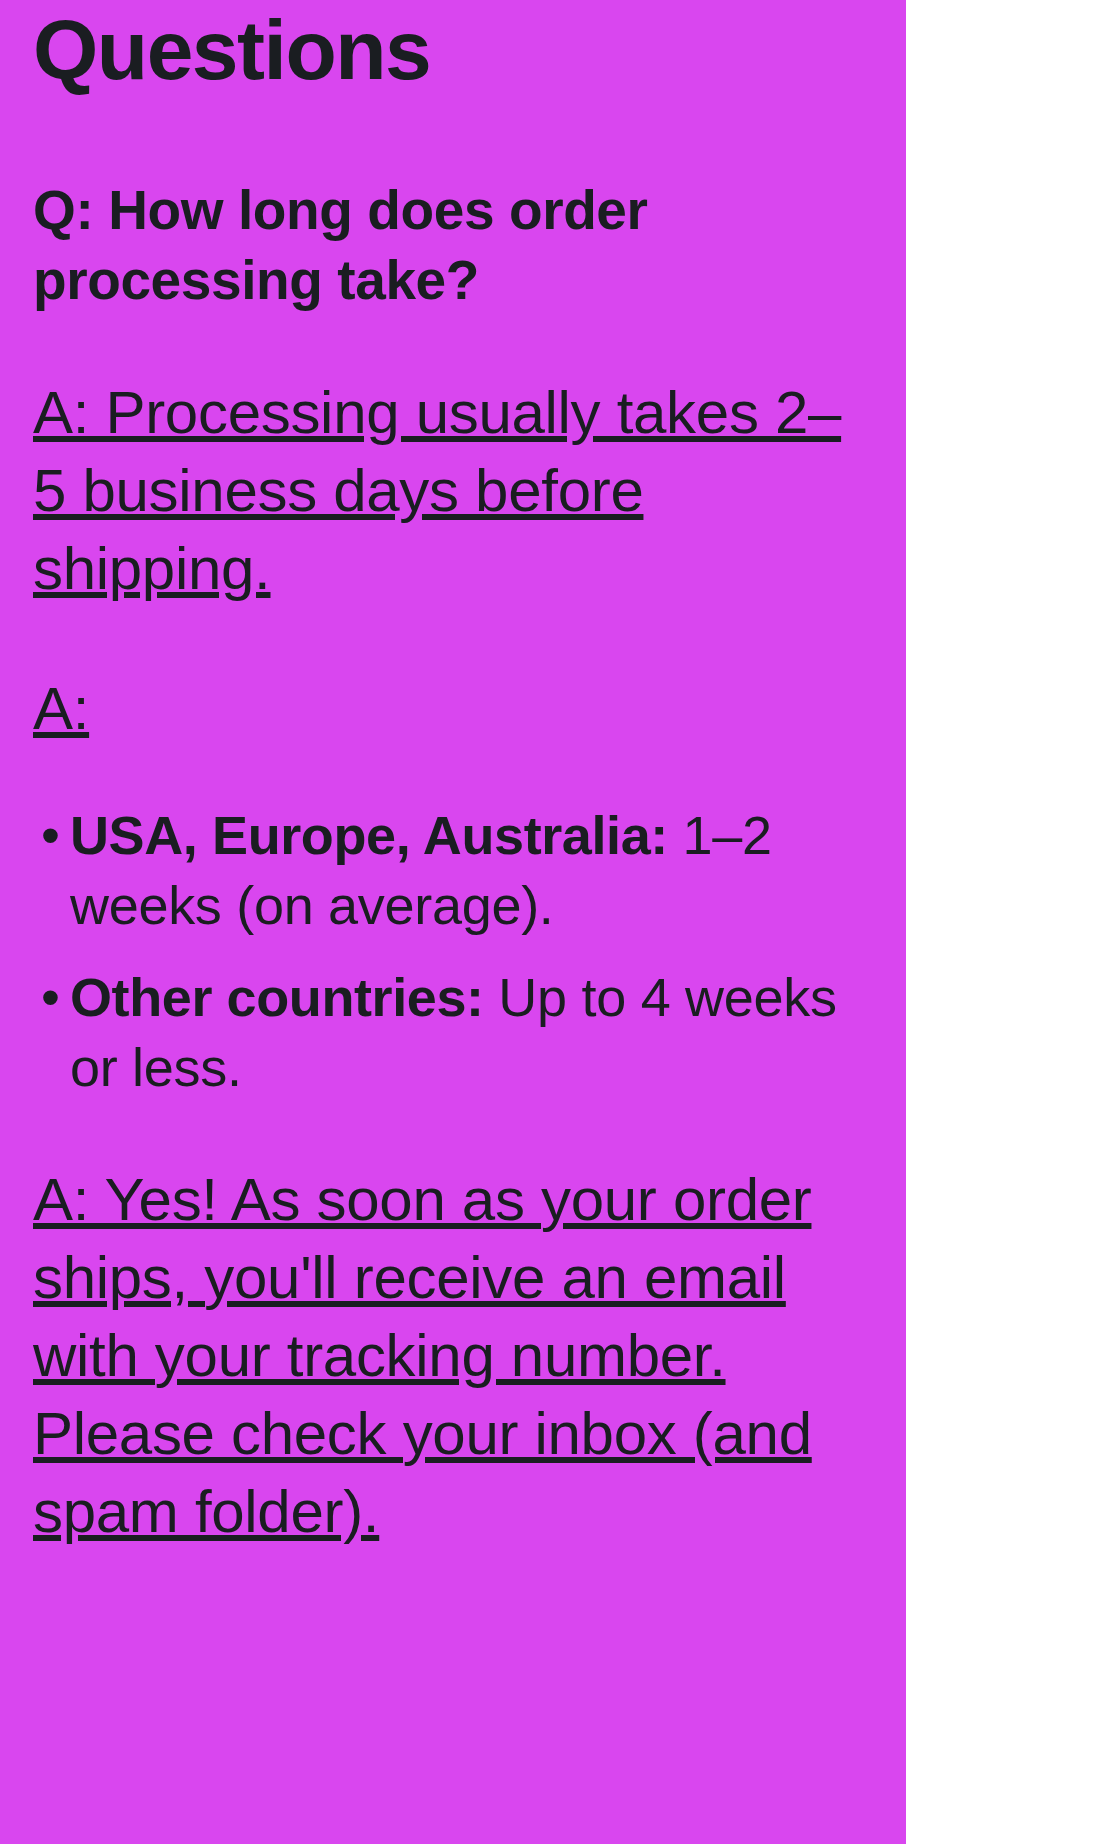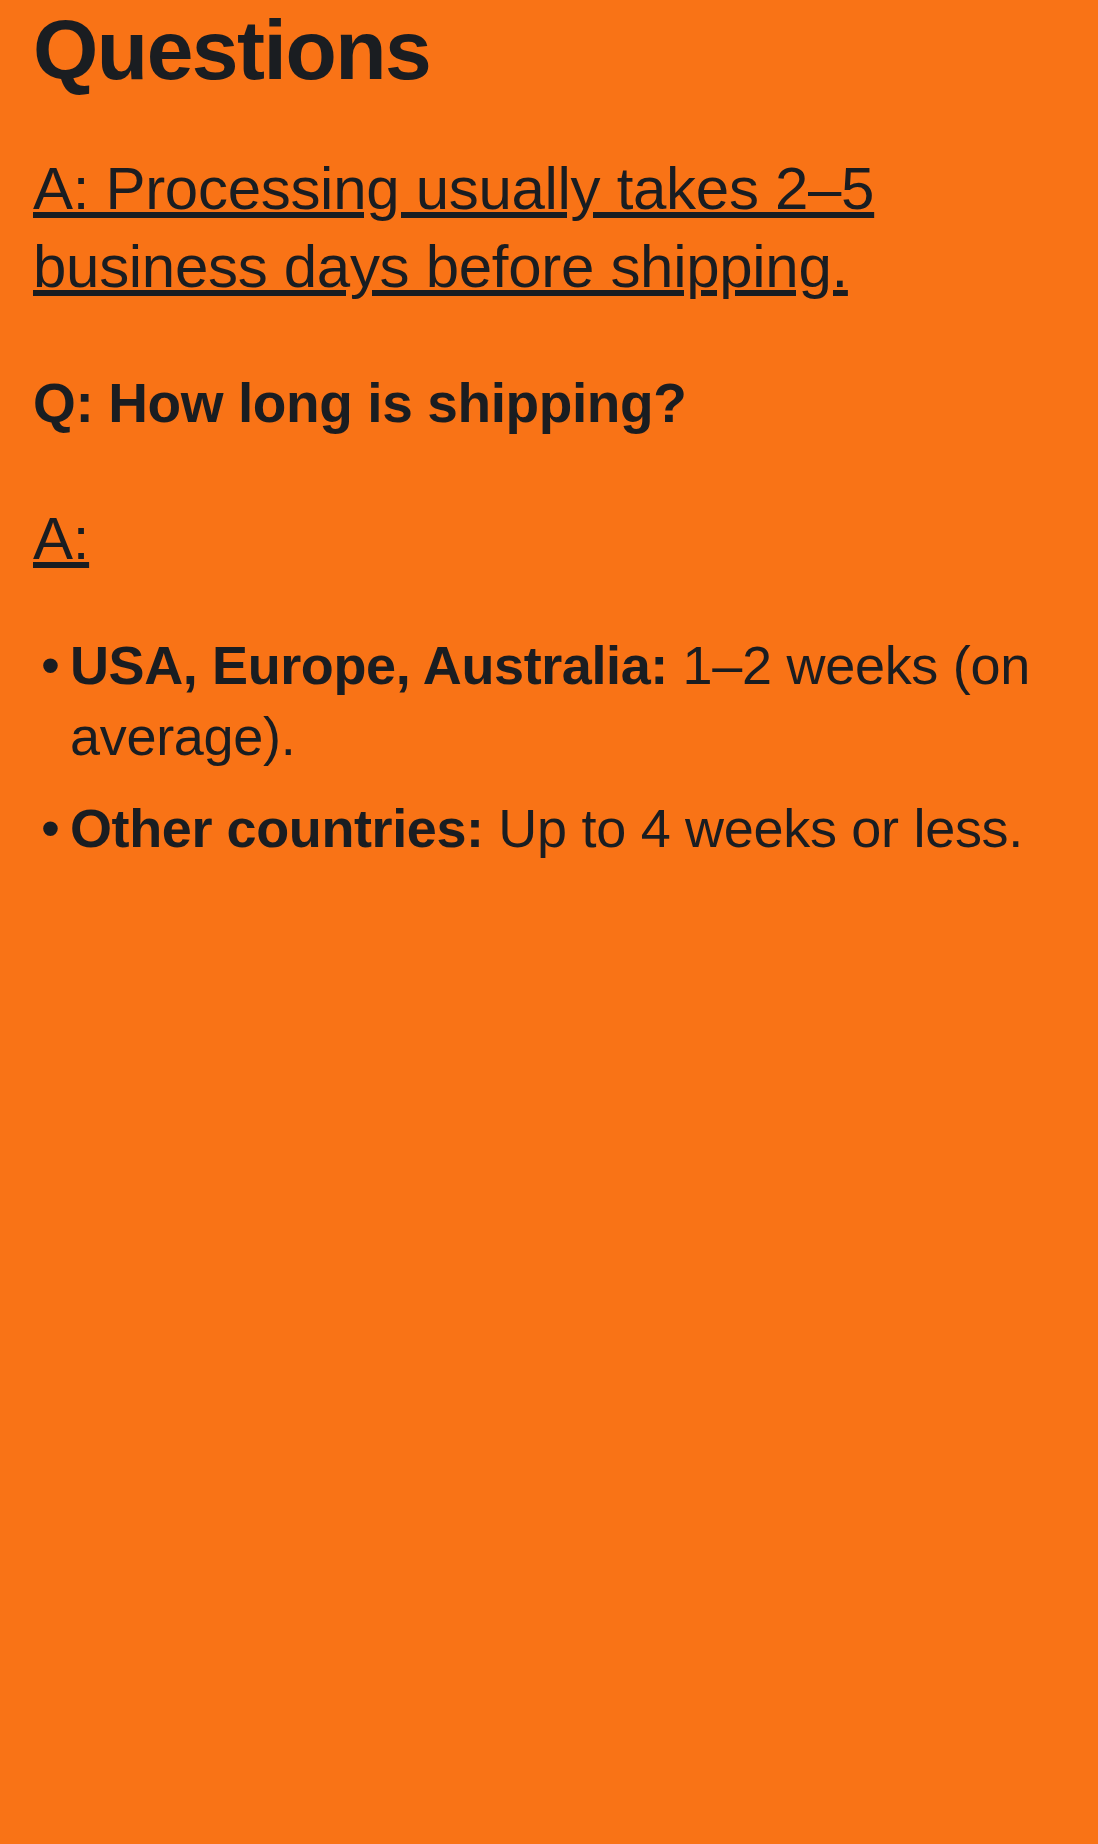--- a/index.html
+++ b/index.html
@@ -9,24 +9,24 @@
   }
   body {
     width: 1098px;
     height: 1844px;
     font-family: "Liberation Sans", "DejaVu Sans", sans-serif;
     color: #1a1d21;
     overflow: hidden;
   }
   .page {
     box-sizing: border-box;
-    width: 1098px;
+    width: 906px;
     min-height: 1844px;
     padding: 0 33px;
-    background: #f97316;
+    background: #d946ef;
   }
   .page-title {
     font-size: 84px;
     font-weight: bold;
     line-height: 1.0;
     letter-spacing: -1.5px;
     margin: 0;
     padding-top: 8px;
     color: #1a1d21;
   }
@@ -81,33 +81,34 @@
     margin-top: 18px;
   }
 </style>
 </head>
 <body>
 
 <div class="page">
 
   <h1 class="page-title">Questions</h1>
 
+  <h2 class="question q-first">Q: How long does order processing take?</h2>
 
   <p class="answer">A: Processing usually takes 2–5 business days before shipping.</p>
 
-  <h2 class="question q-mid">Q: How long is shipping?</h2>
 
   <p class="answer answer-short">A:</p>
 
   <ul class="bullet-list">
     <li class="bullet-item">
       <span class="bullet-dot">•</span>
       <span class="lead">USA, Europe, Australia:</span><span> 1–2 weeks (on average).</span>
     </li>
     <li class="bullet-item">
       <span class="bullet-dot">•</span>
       <span class="lead">Other countries:</span><span> Up to 4 weeks or less.</span>
     </li>
   </ul>
 
 
+  <p class="answer">A: Yes! As soon as your order ships, you'll receive an email with your tracking number. Please check your inbox (and spam folder).</p>
 
 </div>
 
 </body></html>

